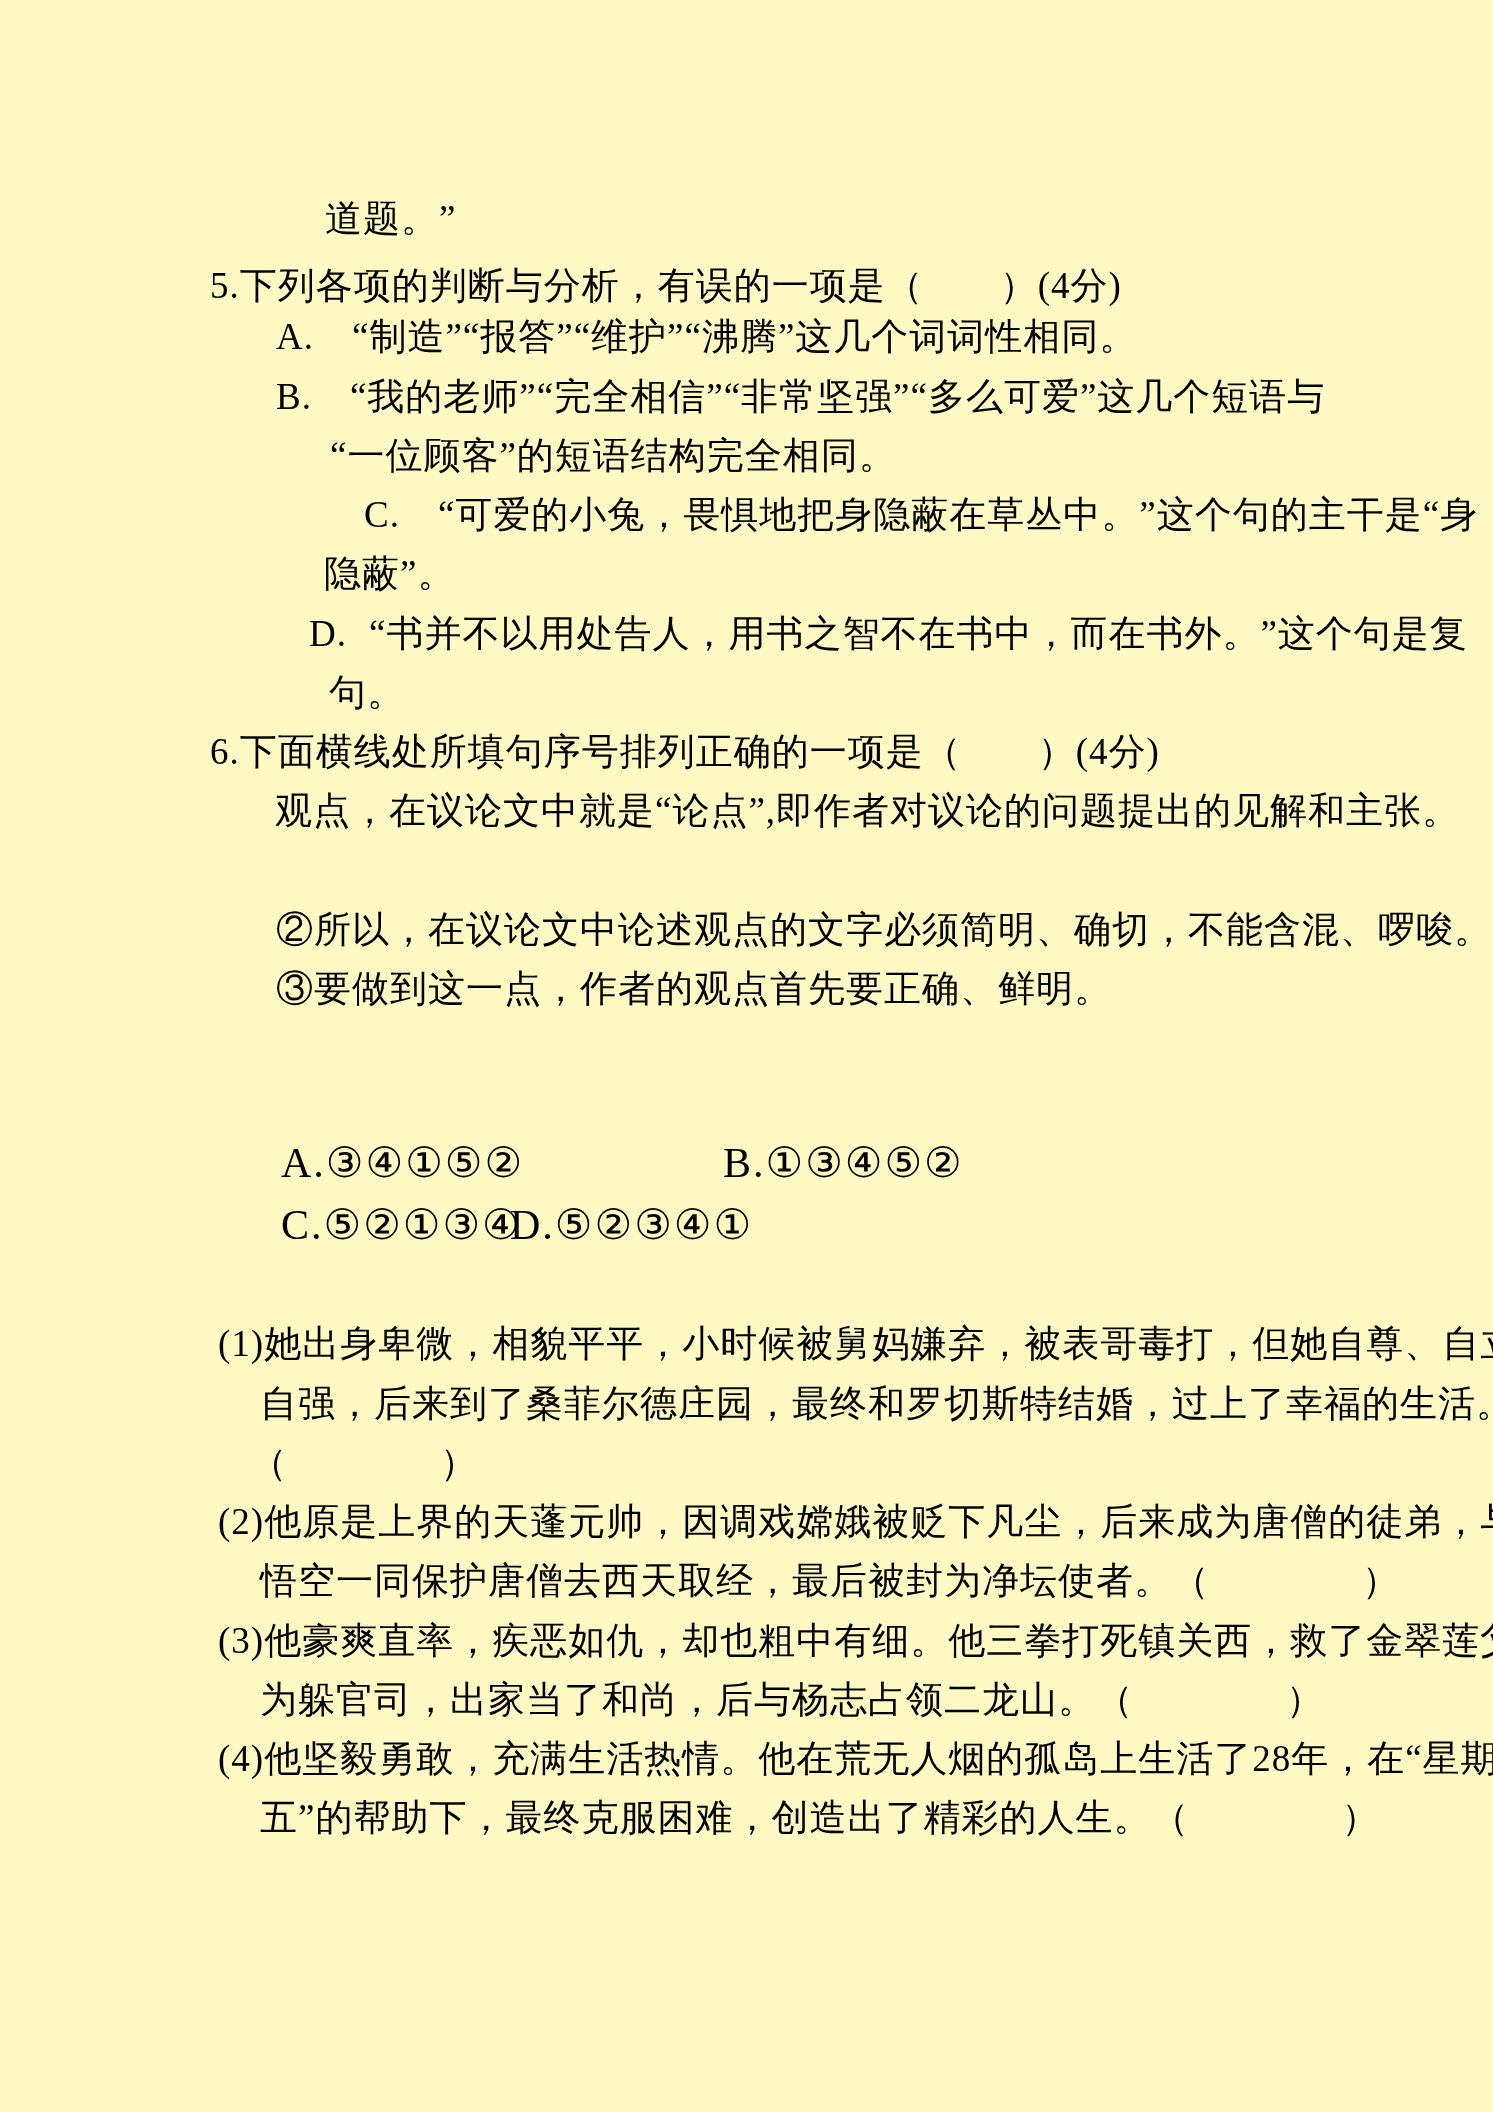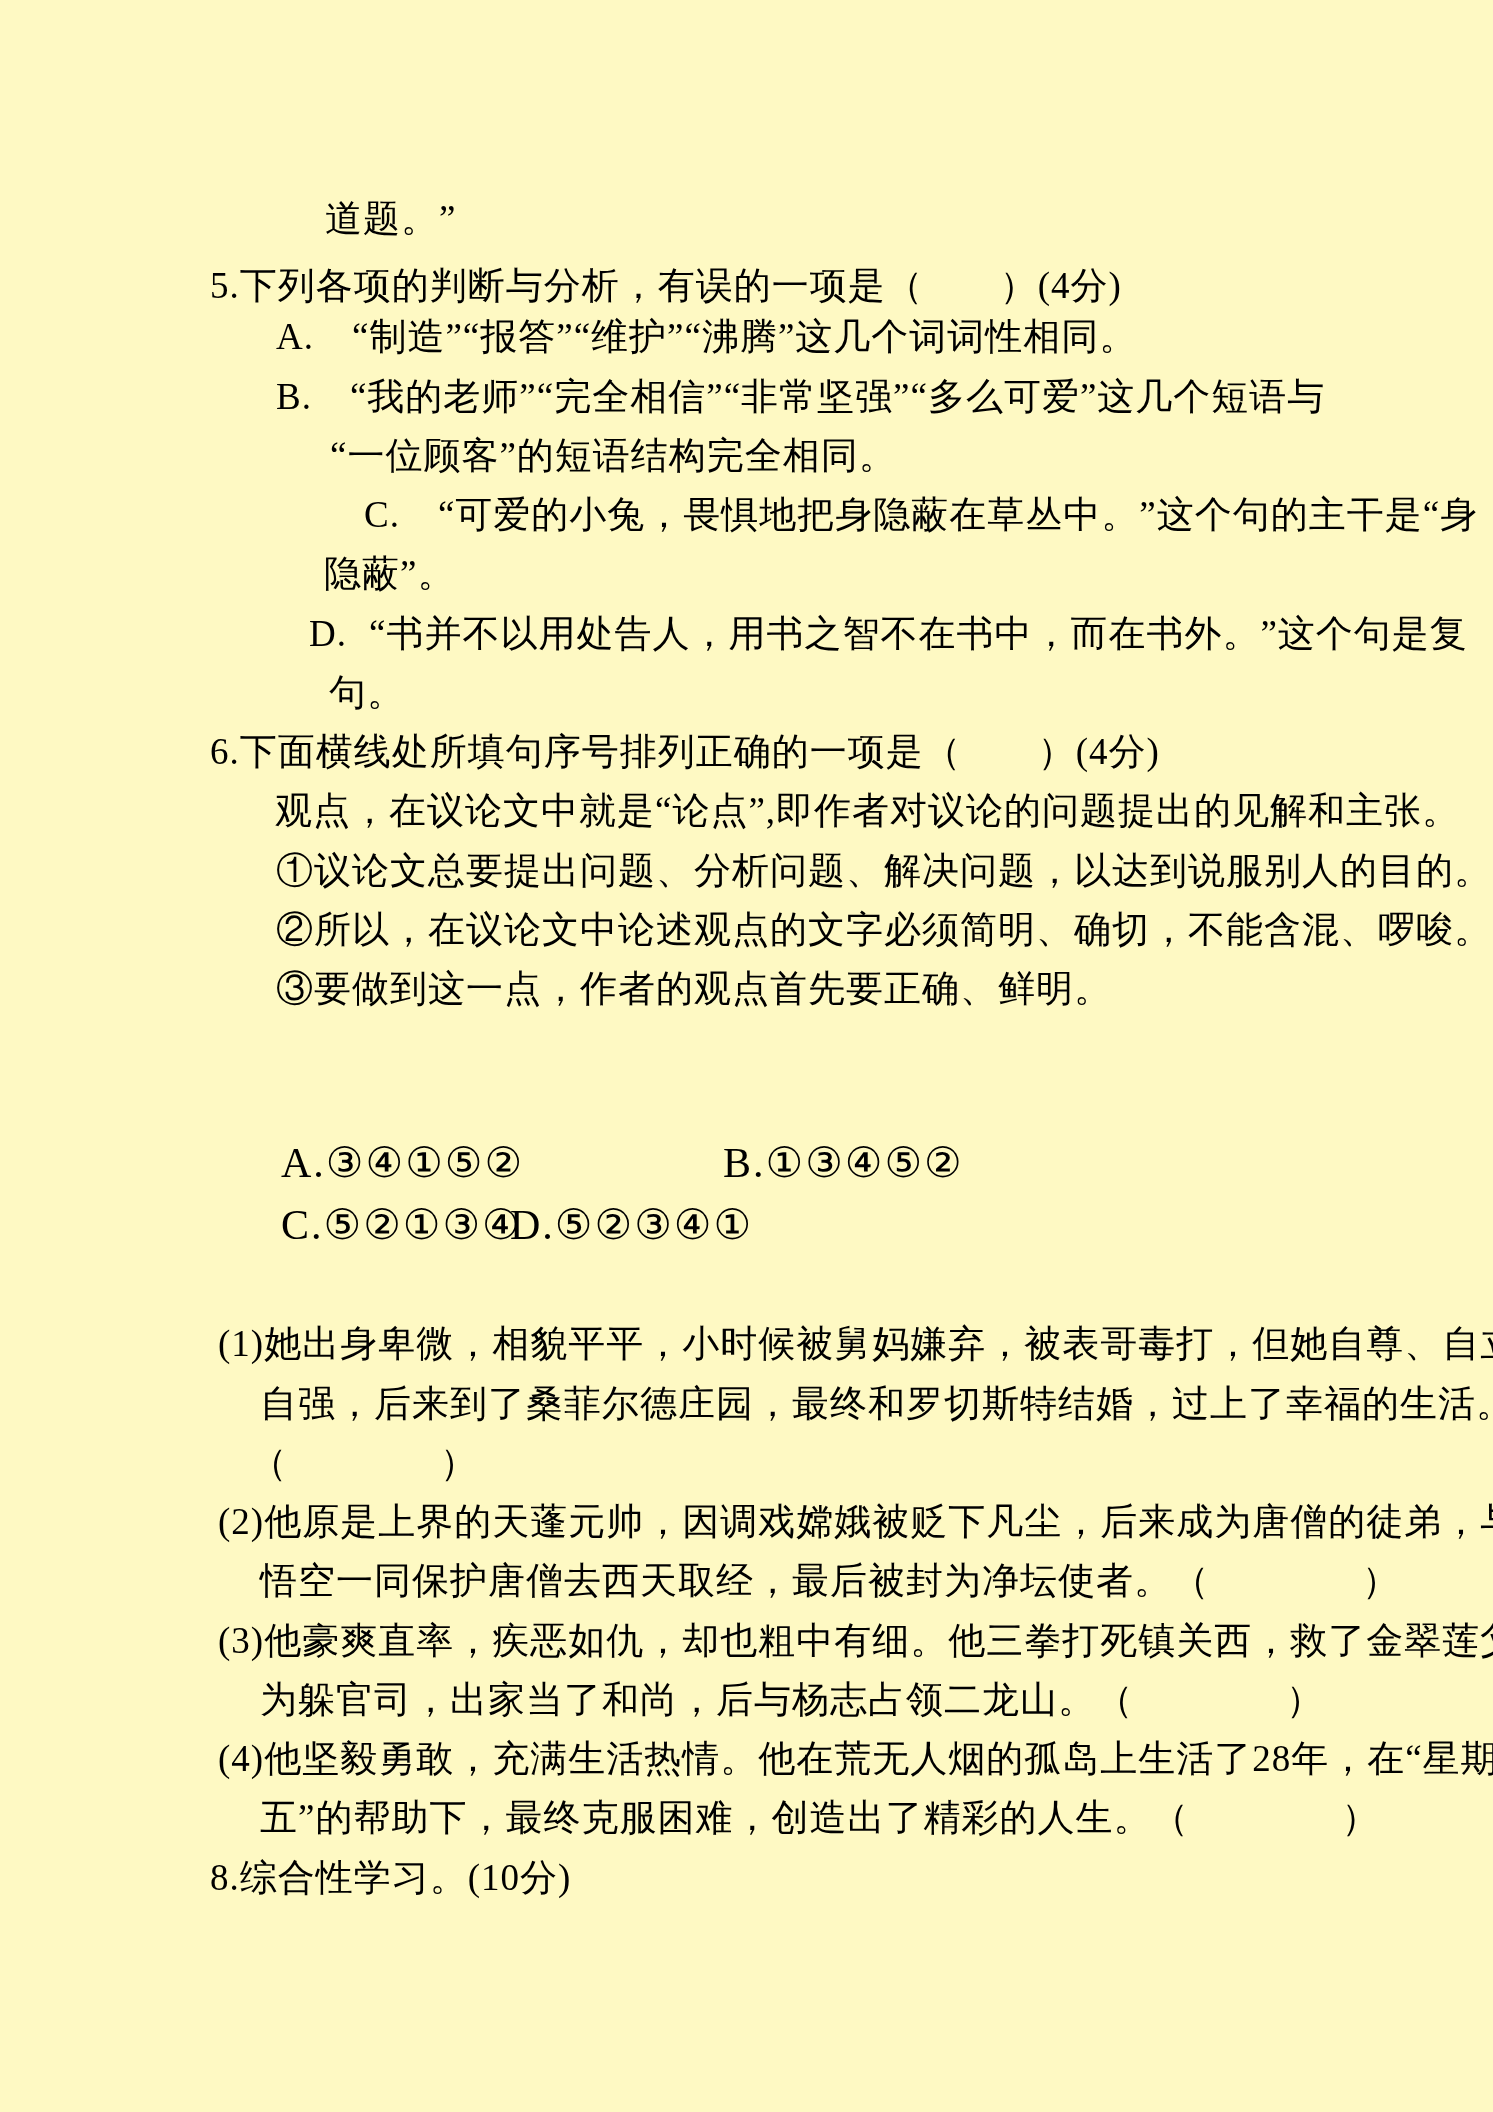--- a/index.html
+++ b/index.html
@@ -57,21 +57,20 @@
   <div class="line" style="left:324px; top:552px">隐蔽”。</div>
 
   <div class="line opt-row" style="left:309px; top:612px">
     <span class="opt-label gap-small">D.</span>
     <span>“书并不以用处告人，用书之智不在书中，而在书外。”这个句是复</span>
   </div>
   <div class="line" style="left:329px; top:671px">句。</div>
 
   <div class="line" style="left:210px; top:730px">6.下面横线处所填句序号排列正确的一项是（　　）(4分)</div>
   <div class="line" style="left:275px; top:789px">观点，在议论文中就是“论点”,即作者对议论的问题提出的见解和主张。</div>
-  <div class="line" style="left:276px; top:849px">①议论文总要提出问题、分析问题、解决问题，以达到说服别人的目的。</div>
   <div class="line" style="left:276px; top:908px">②所以，在议论文中论述观点的文字必须简明、确切，不能含混、啰唆。</div>
   <div class="line" style="left:276px; top:967px">③要做到这一点，作者的观点首先要正确、鲜明。</div>
 
   <div class="line choices" style="left:281px; top:1138px">A.③④①⑤②</div>
   <div class="line choices" style="left:723px; top:1138px">B.①③④⑤②</div>
   <div class="line choices" style="left:281px; top:1200px">C.⑤②①③④</div>
   <div class="line choices" style="left:510px; top:1200px">D.⑤②③④①</div>
 
 
   <div class="line" style="left:218px; top:1322px">(1)她出身卑微，相貌平平，小时候被舅妈嫌弃，被表哥毒打，但她自尊、自立、</div>
@@ -80,15 +79,14 @@
 
   <div class="line" style="left:218px; top:1500px">(2)他原是上界的天蓬元帅，因调戏嫦娥被贬下凡尘，后来成为唐僧的徒弟，与孙</div>
   <div class="line" style="left:260px; top:1559px">悟空一同保护唐僧去西天取经，最后被封为净坛使者。（　　　　）</div>
 
   <div class="line" style="left:218px; top:1619px">(3)他豪爽直率，疾恶如仇，却也粗中有细。他三拳打死镇关西，救了金翠莲父女，</div>
   <div class="line" style="left:260px; top:1678px">为躲官司，出家当了和尚，后与杨志占领二龙山。（　　　　）</div>
 
   <div class="line" style="left:218px; top:1737px">(4)他坚毅勇敢，充满生活热情。他在荒无人烟的孤岛上生活了28年，在“星期</div>
   <div class="line" style="left:260px; top:1796px">五”的帮助下，最终克服困难，创造出了精彩的人生。（　　　　）</div>
 
-  <div class="line" style="left:210px; top:1856px">8.综合性学习。(10分)</div>
 
 </div>
 
 </body></html>

